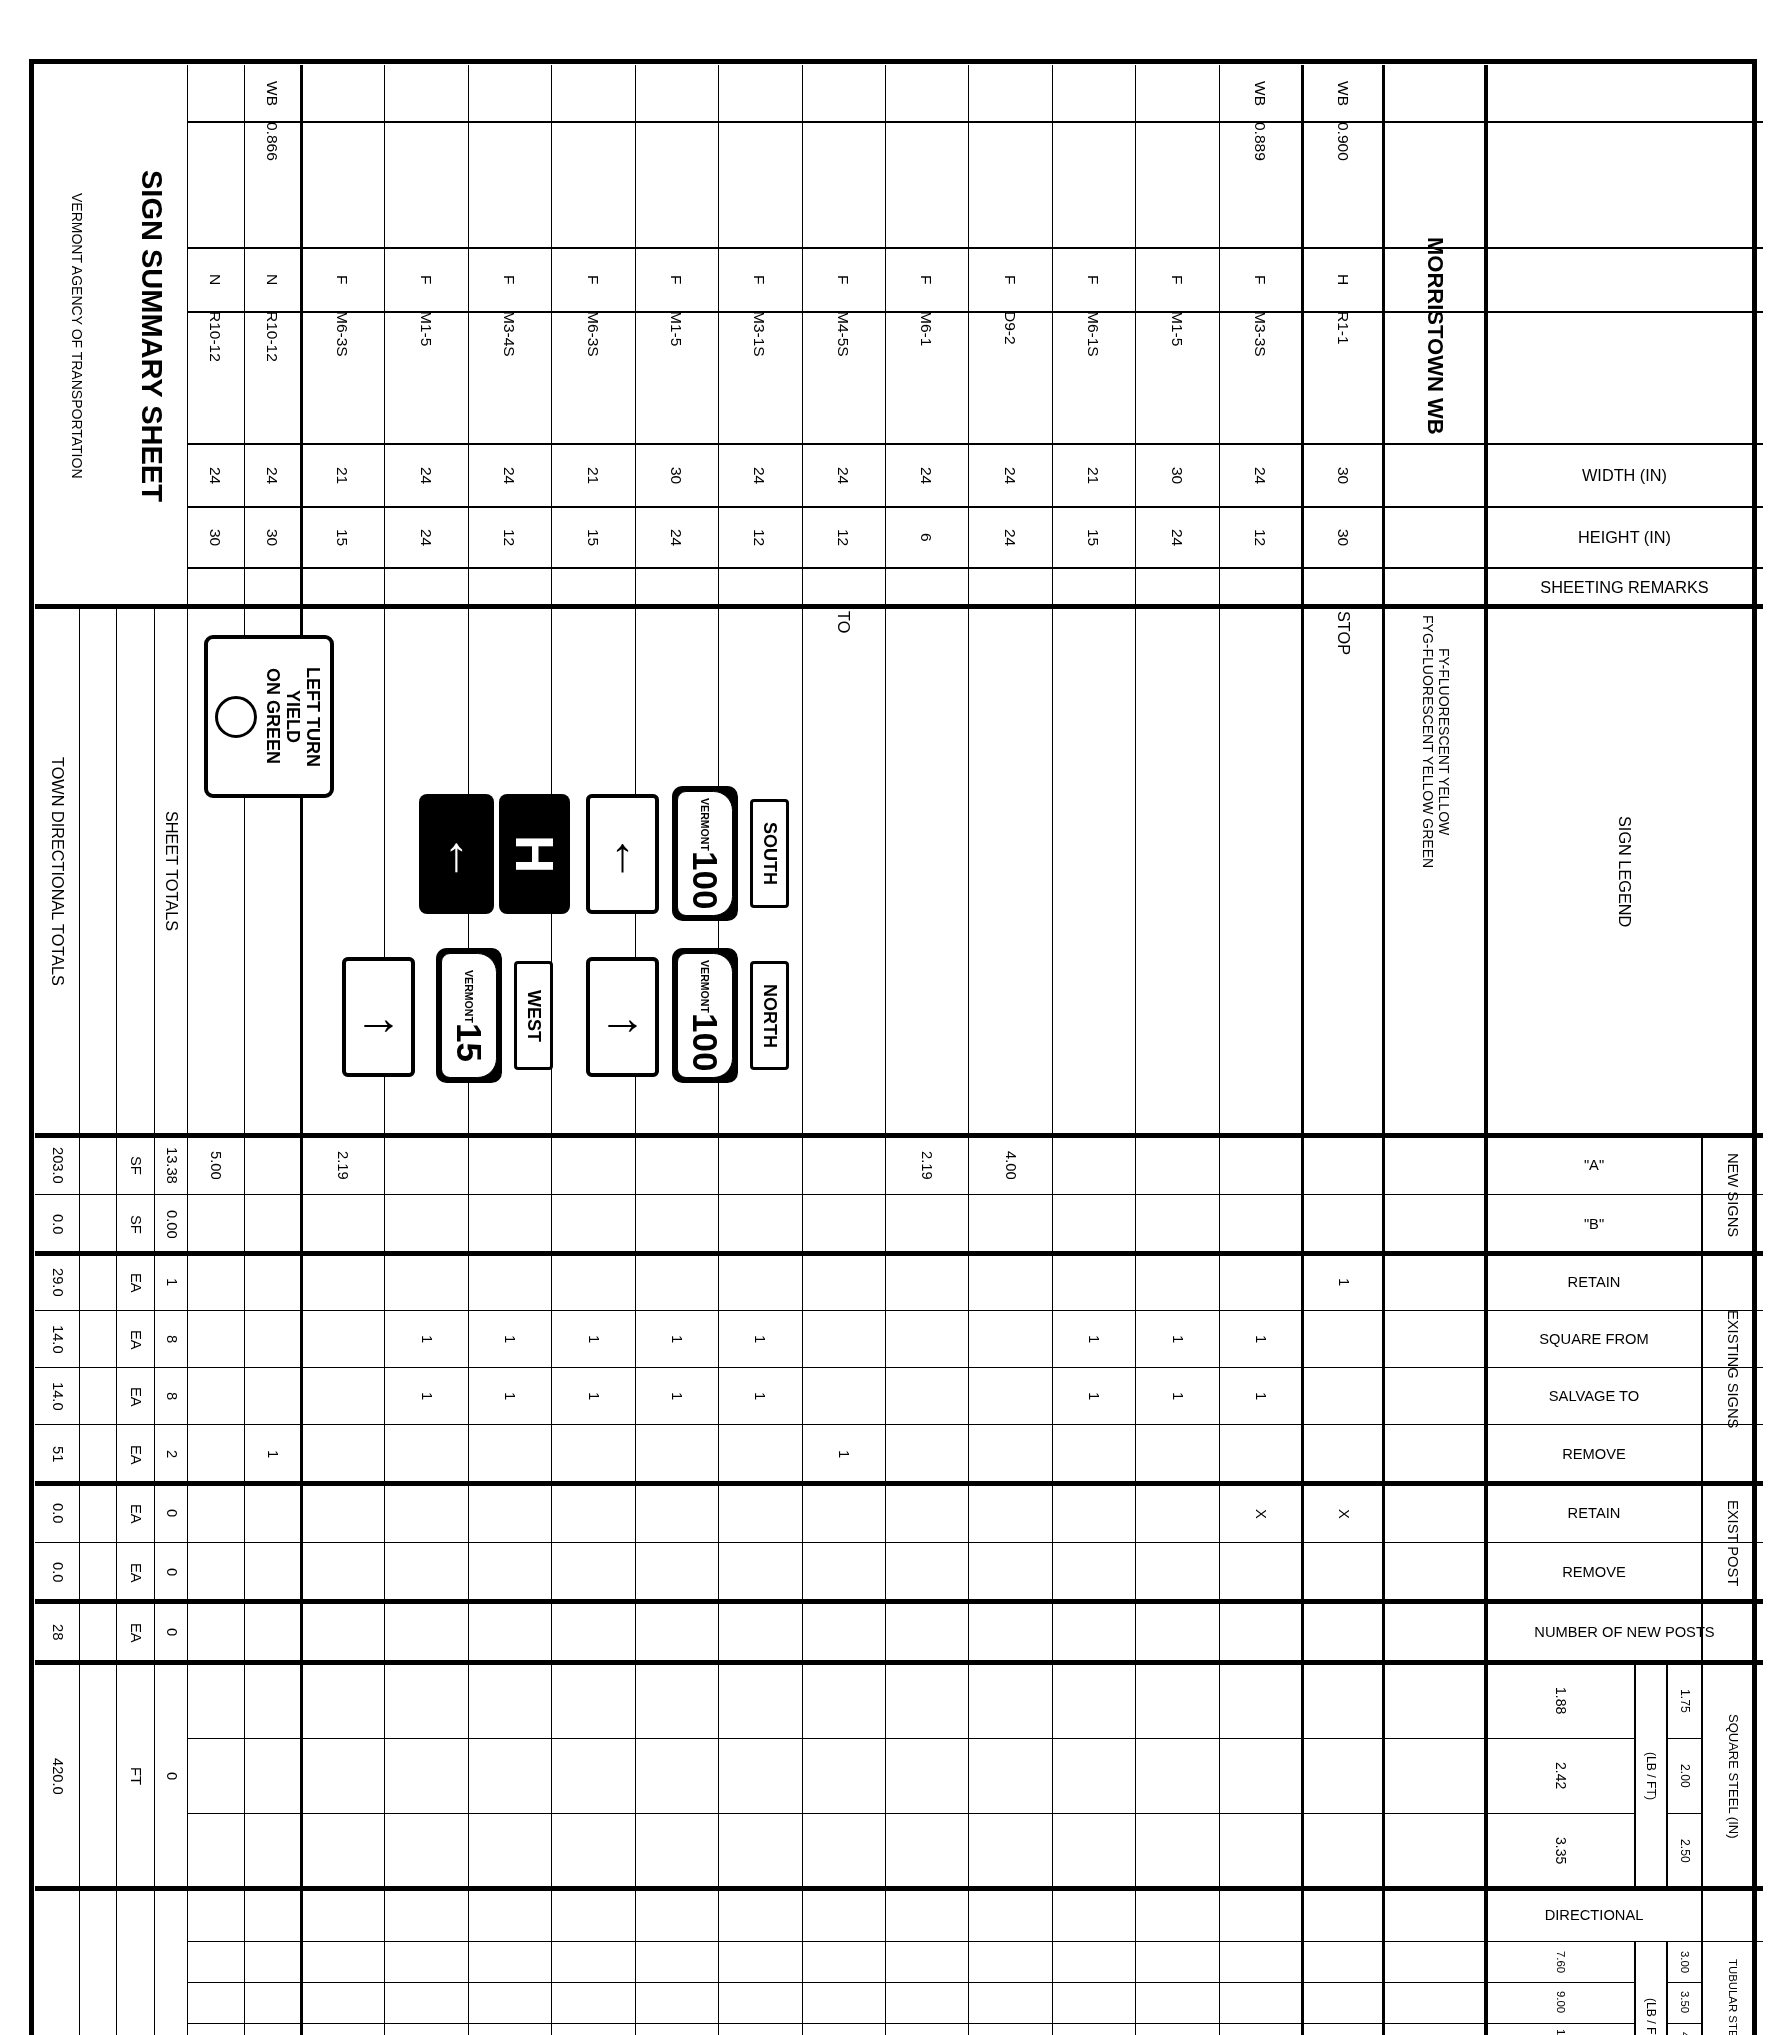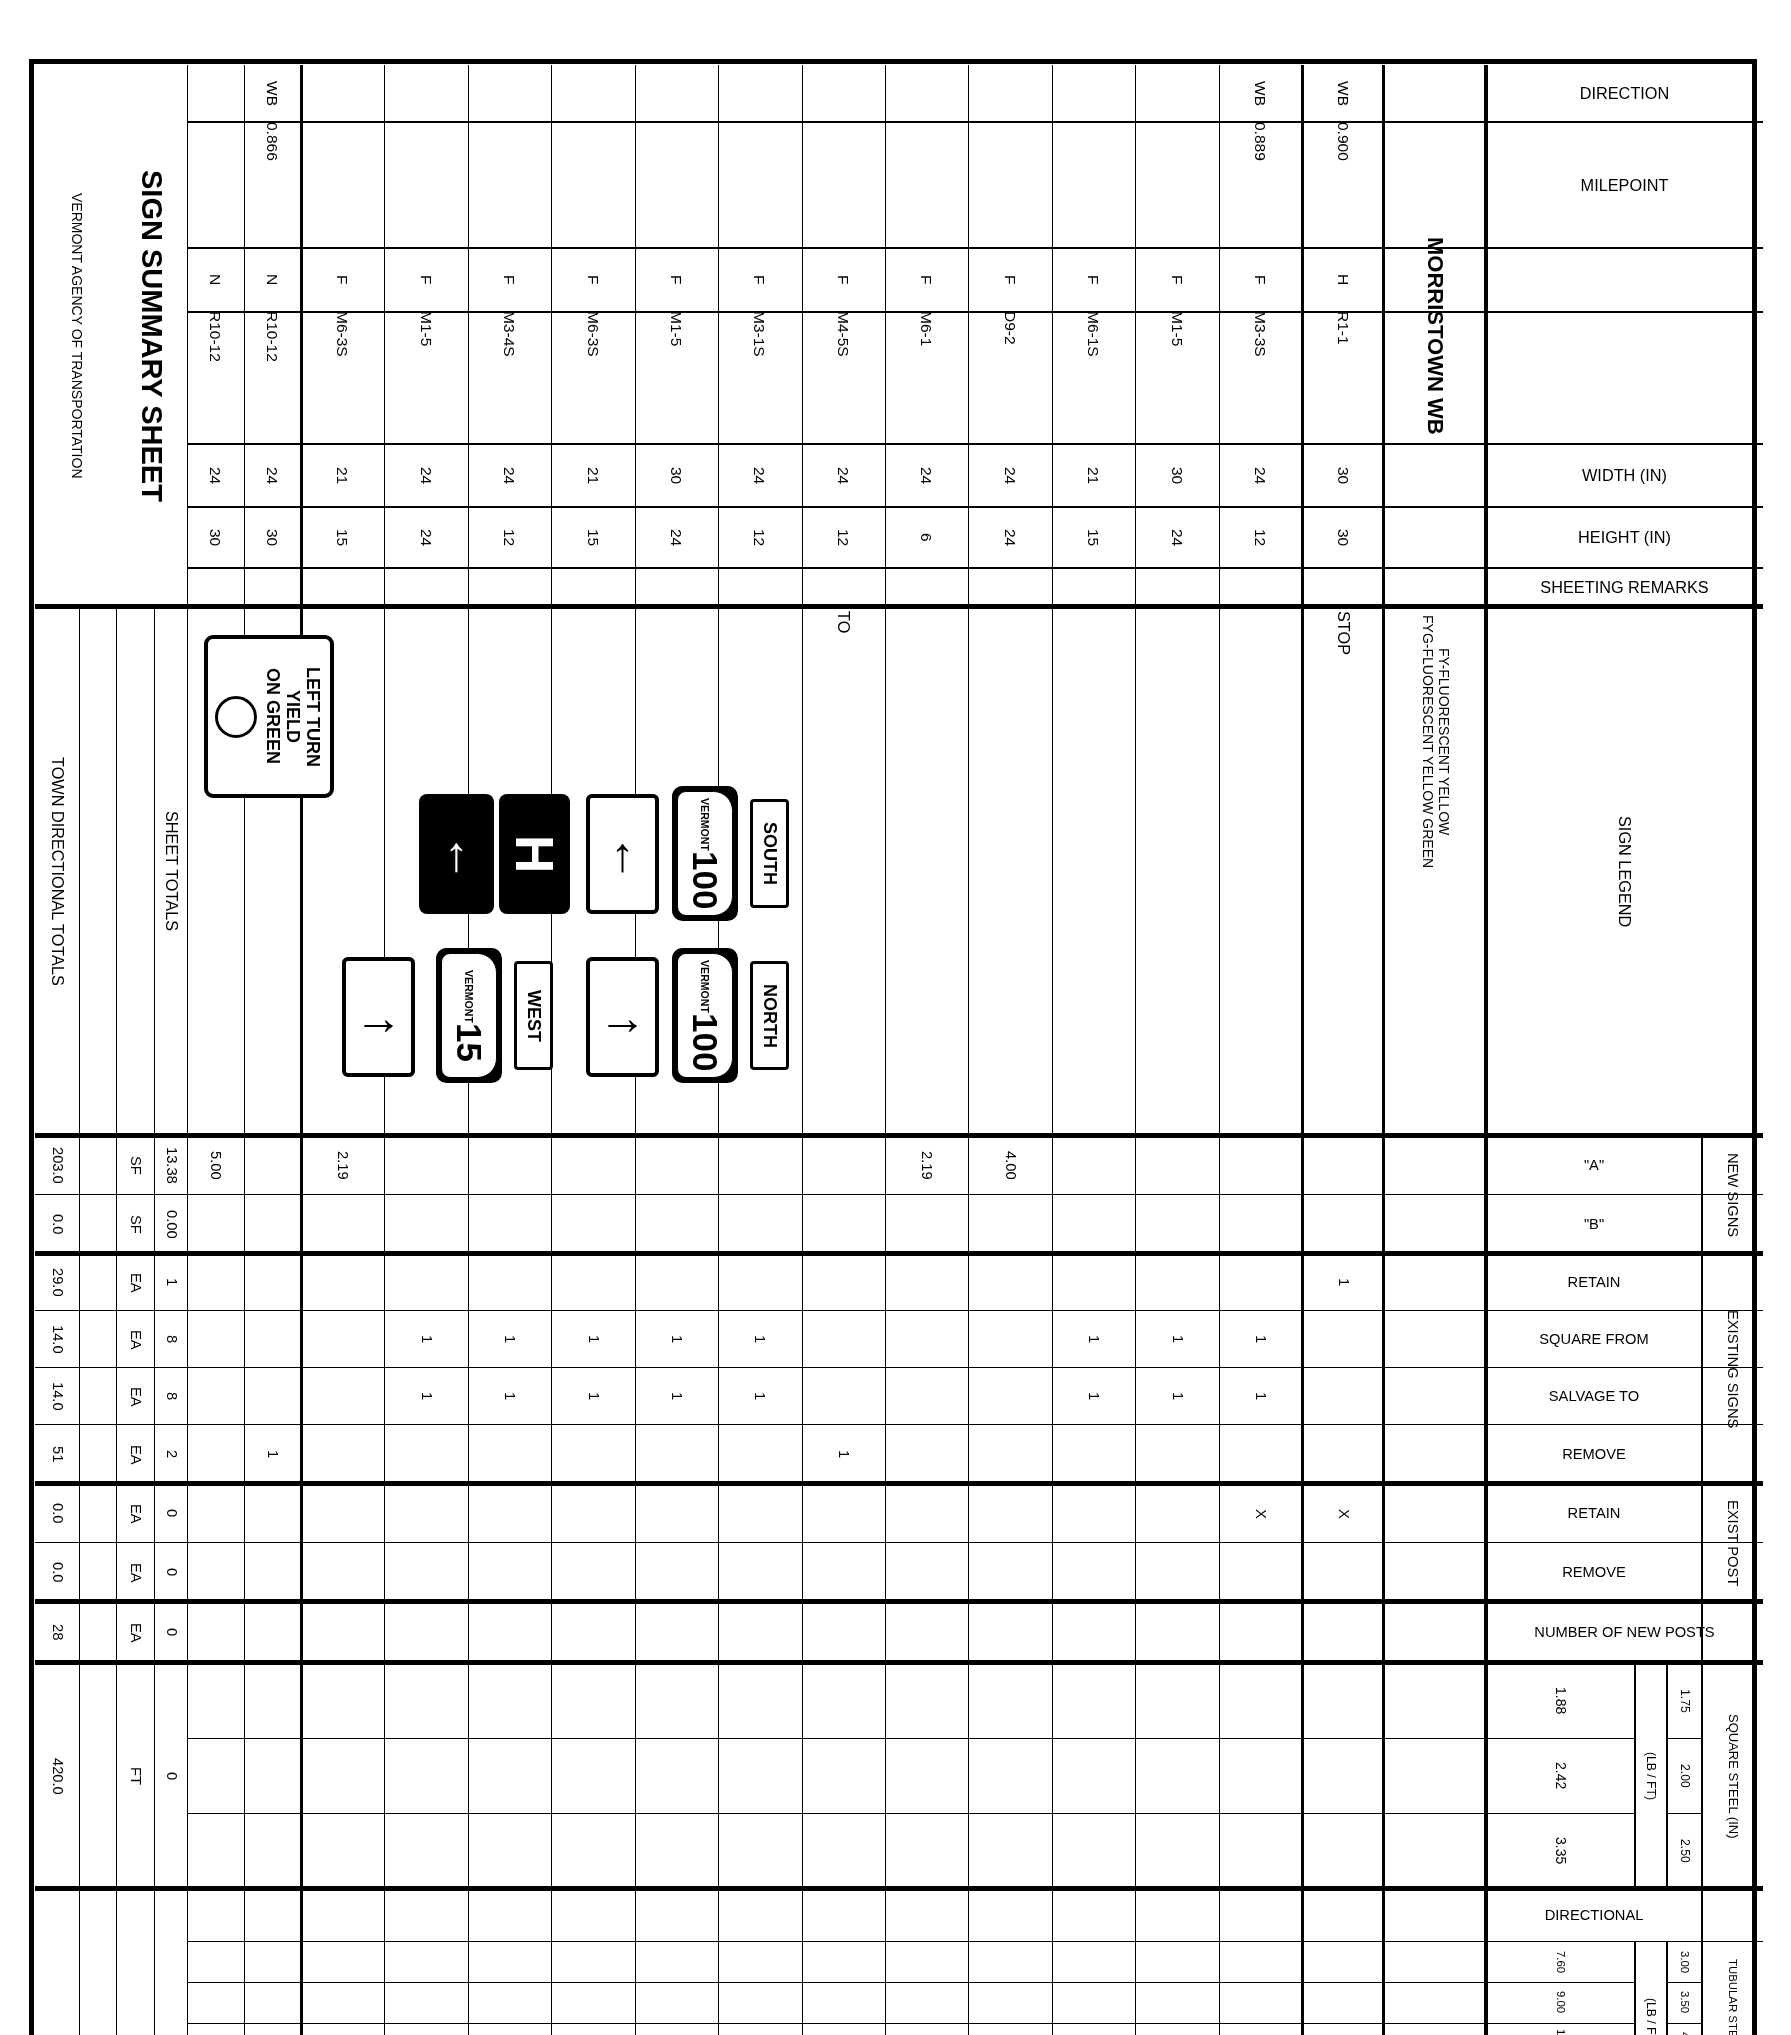--- a/index.html
+++ b/index.html
@@ -87,22 +87,20 @@
     <div class="ln" style="left: 1219px; top: 65px; width: 1.2px; height: 2687px;"></div>
     <div class="ln" style="left: 1302px; top: 65px; width: 1.2px; height: 2687px;"></div>
     <div class="ln" style="left: 1301px; top: 65px; width: 3.3px; height: 2687px;"></div>
     <div class="ln" style="left: 1382px; top: 65px; width: 3.3px; height: 2687px;"></div>
     <div class="ln" style="left: 1484px; top: 65px; width: 4.1px; height: 2687px;"></div>
     <div class="ln" style="left: 1701px; top: 1136px; width: 1.6px; height: 1616px;"></div>
     <div class="ln" style="left: 1634px; top: 1663px; width: 1.6px; height: 226px;"></div>
     <div class="ln" style="left: 1666px; top: 1663px; width: 1.6px; height: 226px;"></div>
     <div class="ln" style="left: 1634px; top: 1942px; width: 1.6px; height: 161px;"></div>
     <div class="ln" style="left: 1666px; top: 1942px; width: 1.6px; height: 161px;"></div>
-    <div class="cell f40" style="left: 1486px; top: 65px; width: 277px; height: 57px;">DIRECTION</div>
-    <div class="cell f40" style="left: 1486px; top: 122px; width: 277px; height: 126px;">MILEPOINT</div>
     <div class="cell f40" style="left: 1486px; top: 507px; width: 277px; height: 61px;">HEIGHT (IN)</div>
     <div class="cell f40" style="left: 1486px; top: 444px; width: 277px; height: 63px;">WIDTH (IN)</div>
     <div class="cell f40" style="left: 1486px; top: 568px; width: 277px; height: 39px;">SHEETING REMARKS</div>
     <div class="cell v f40" style="left: 1486px; top: 607px; width: 277px; height: 529px;">SIGN LEGEND</div>
     <div class="cell f36" style="left: 1486px; top: 1136px; width: 216px; height: 59px;">"A"</div>
     <div class="cell f36" style="left: 1486px; top: 1195px; width: 216px; height: 59px;">"B"</div>
     <div class="cell v f36" style="left: 1702px; top: 1136px; width: 61px; height: 118px;">NEW SIGNS</div>
     <div class="cell f36" style="left: 1486px; top: 1254px; width: 216px; height: 57px;">RETAIN</div>
     <div class="cell f36" style="left: 1486px; top: 1311px; width: 216px; height: 57px;">SQUARE FROM</div>
     <div class="cell f36" style="left: 1486px; top: 1368px; width: 216px; height: 57px;">SALVAGE TO</div>

